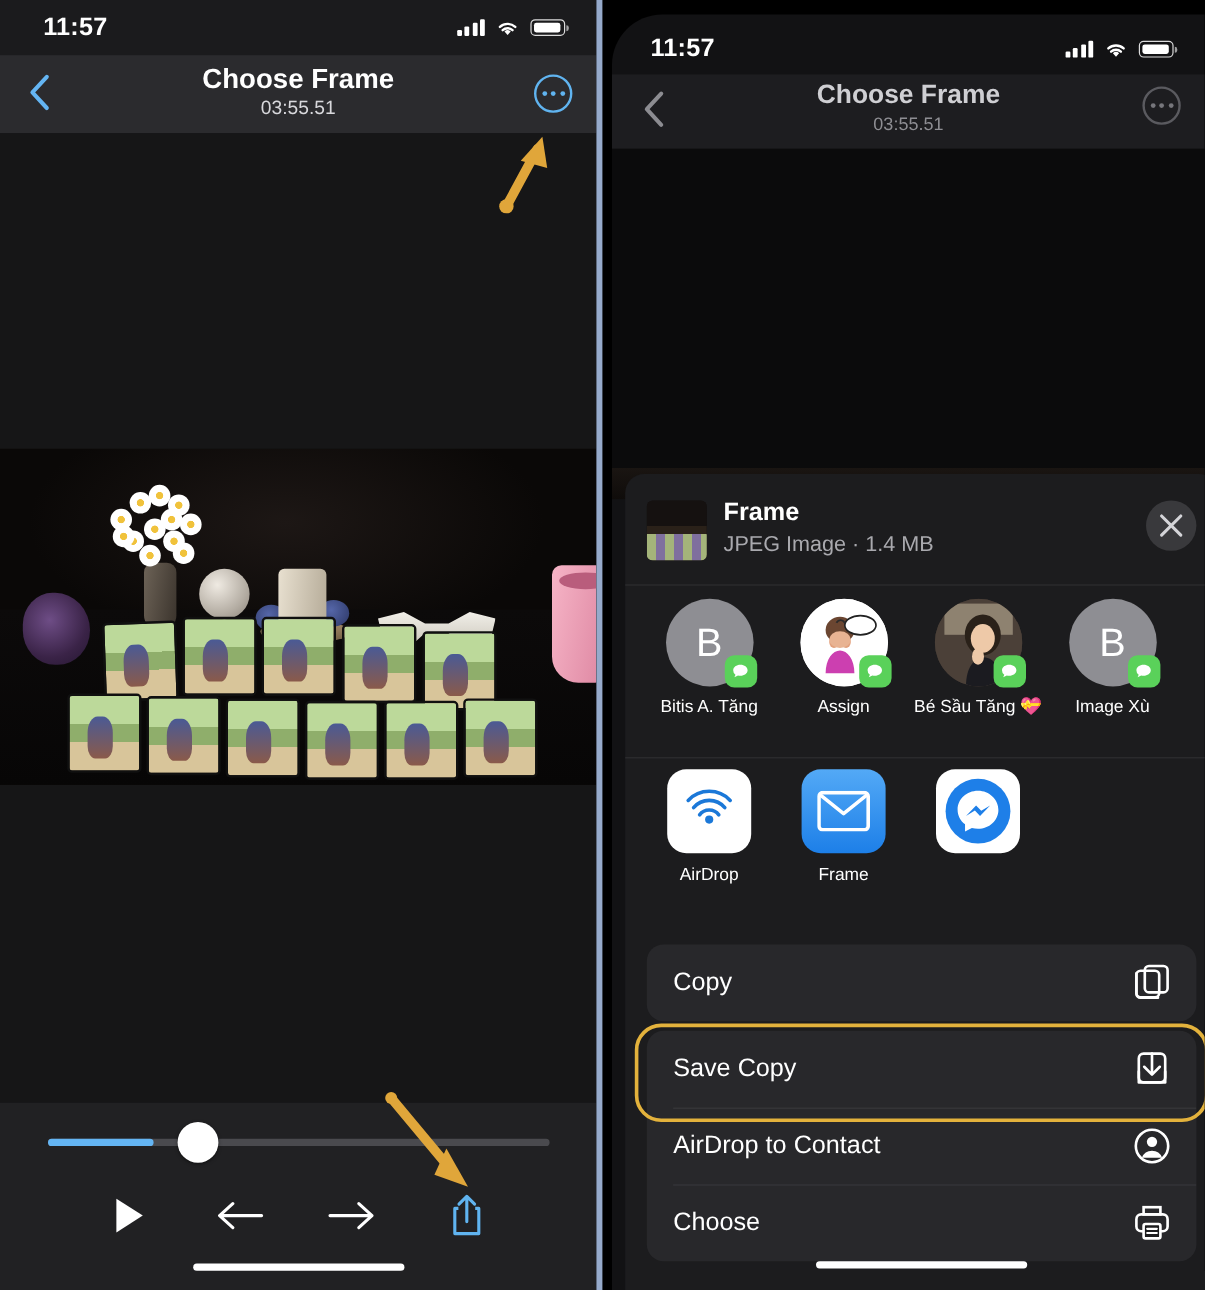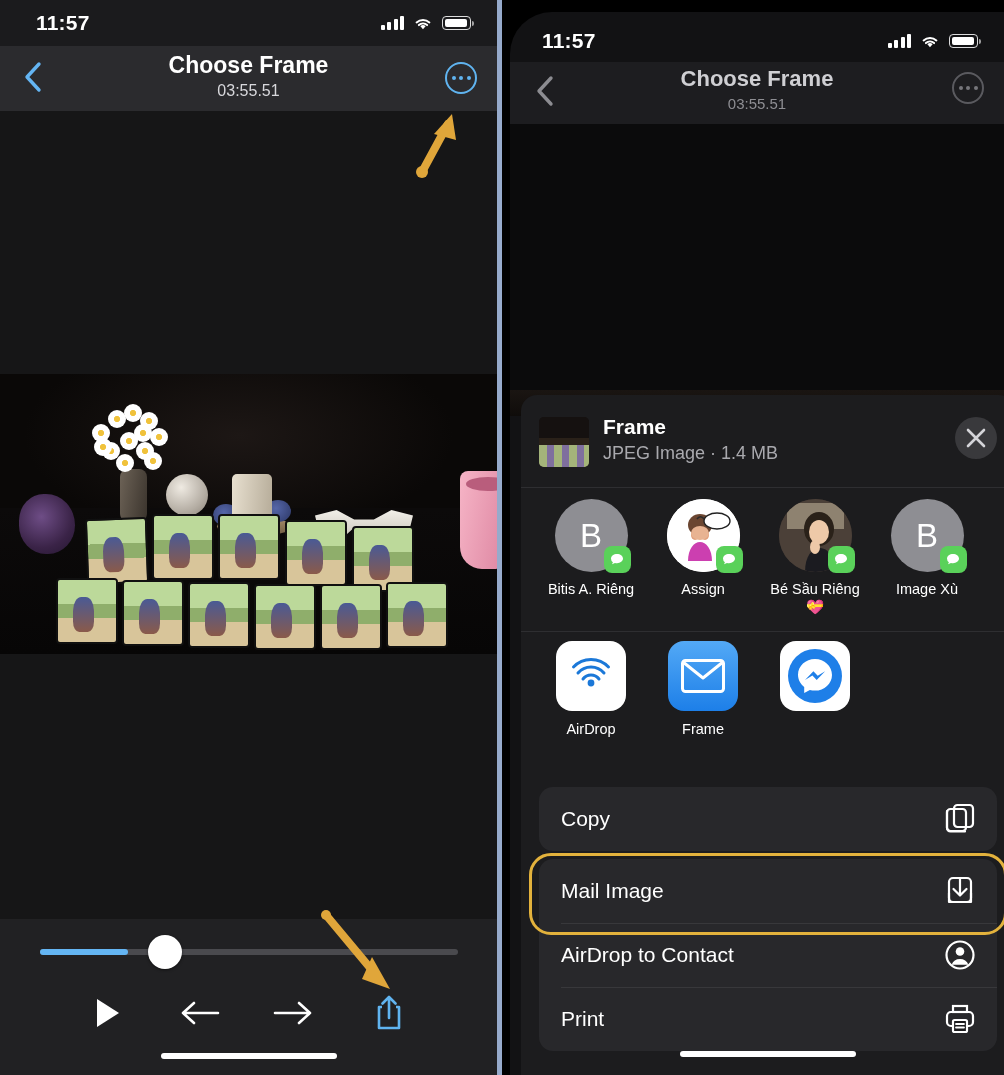--- a/index.html
+++ b/index.html
@@ -482,21 +482,21 @@
       <div class="contacts">
         <div class="contact">
           <div class="av-wrap">
             <div class="avatar">B</div>
             <div class="badge">
               <svg width="16" height="16" viewBox="0 0 16 16">
                   <path d="M8 2c3.3 0 6 2 6 4.6 0 2.5-2.7 4.6-6 4.6-.7 0-1.4-.1-2-.3L3 12.3l.9-2A4.3 4.3 0 0 1 2 6.6C2 4 4.7 2 8 2z" fill="#fff"></path>
                 </svg>
             </div>
           </div>
-          <div class="c-name">Bitis A. Riêng</div>
+          <div class="c-name">Bitis A. Tăng</div>
         </div>
         <div class="contact">
           <div class="av-wrap">
             <div class="avatar" style="background:#fff">
               <svg width="73" height="73" viewBox="0 0 73 73">
                 <rect width="73" height="73" fill="#fff"></rect>
                 <ellipse cx="33" cy="26" rx="12" ry="11" fill="#6b4631"></ellipse>
                 <path d="M21 62c0-12 6-19 12-19s12 7 12 19z" fill="#cc3fb0"></path>
                 <ellipse cx="28" cy="36" rx="4" ry="5" fill="#e2a07c"></ellipse>
                 <ellipse cx="38" cy="36" rx="4" ry="5" fill="#e2a07c"></ellipse>
@@ -524,21 +524,21 @@
                 <path d="M26 73c0-16 7-24 15-24s14 8 14 24z" fill="#1b1b20"></path>
                 <ellipse cx="36" cy="48" rx="5" ry="7" fill="#eec9a8"></ellipse>
               </svg>
             </div>
             <div class="badge">
               <svg width="16" height="16" viewBox="0 0 16 16">
                   <path d="M8 2c3.3 0 6 2 6 4.6 0 2.5-2.7 4.6-6 4.6-.7 0-1.4-.1-2-.3L3 12.3l.9-2A4.3 4.3 0 0 1 2 6.6C2 4 4.7 2 8 2z" fill="#fff"></path>
                 </svg>
             </div>
           </div>
-          <div class="c-name">Bé Sầu Riêng 💝</div>
+          <div class="c-name">Bé Sầu Tăng 💝</div>
         </div>
         <div class="contact">
           <div class="av-wrap">
             <div class="avatar">B</div>
             <div class="badge">
               <svg width="16" height="16" viewBox="0 0 16 16">
                   <path d="M8 2c3.3 0 6 2 6 4.6 0 2.5-2.7 4.6-6 4.6-.7 0-1.4-.1-2-.3L3 12.3l.9-2A4.3 4.3 0 0 1 2 6.6C2 4 4.7 2 8 2z" fill="#fff"></path>
                 </svg>
             </div>
           </div>
@@ -586,37 +586,37 @@
             <span>Copy</span>
             <svg class="ic" width="30" height="32" viewBox="0 0 30 32">
               <rect x="9" y="2" width="19" height="22" rx="3.5" fill="none" stroke="#fff" stroke-width="2.2"></rect>
               <path d="M20 28.5H5.5A3.5 3.5 0 0 1 2 25V8" fill="none" stroke="#fff" stroke-width="2.2" stroke-linecap="round"></path>
               <rect x="2" y="6" width="19" height="22" rx="3.5" fill="none" stroke="#fff" stroke-width="2.2"></rect>
             </svg>
           </div>
         </div>
         <div class="act-group">
           <div class="act-row">
-            <span>Mail Image</span>
+            <span>Save Copy</span>
             <svg class="ic" width="30" height="32" viewBox="0 0 30 32">
               <path d="M4 18v9h22v-9" fill="none" stroke="#fff" stroke-width="2.2" stroke-linecap="round" stroke-linejoin="round"></path>
               <path d="M15 3v17M8.5 14 15 20.5 21.5 14" fill="none" stroke="#fff" stroke-width="2.2" stroke-linecap="round" stroke-linejoin="round"></path>
               <rect x="4" y="3" width="22" height="24" rx="4" fill="none" stroke="#fff" stroke-width="2.2"></rect>
             </svg>
           </div>
           <div class="act-row">
             <span>AirDrop to Contact</span>
             <svg class="ic" width="30" height="30" viewBox="0 0 30 30">
               <circle cx="15" cy="15" r="13.5" fill="none" stroke="#fff" stroke-width="2.2"></circle>
               <circle cx="15" cy="11.5" r="4.3" fill="#fff"></circle>
               <path d="M6.6 24.8a9 9 0 0 1 16.8 0" fill="#fff"></path>
             </svg>
           </div>
           <div class="act-row">
-            <span>Print</span>
+            <span>Choose</span>
             <svg class="ic" width="30" height="30" viewBox="0 0 30 30">
               <rect x="2" y="8" width="26" height="14" rx="4" fill="none" stroke="#fff" stroke-width="2.2"></rect>
               <rect x="8" y="2" width="14" height="6" fill="none" stroke="#fff" stroke-width="2.2"></rect>
               <rect x="8" y="16" width="14" height="12" rx="1.6" fill="#1c1c1e" stroke="#fff" stroke-width="2.2"></rect>
               <path d="M11 20h8M11 23.5h8" stroke="#fff" stroke-width="1.8" stroke-linecap="round"></path>
             </svg>
           </div>
         </div>
         <div class="act-highlight"></div>
       </div>

